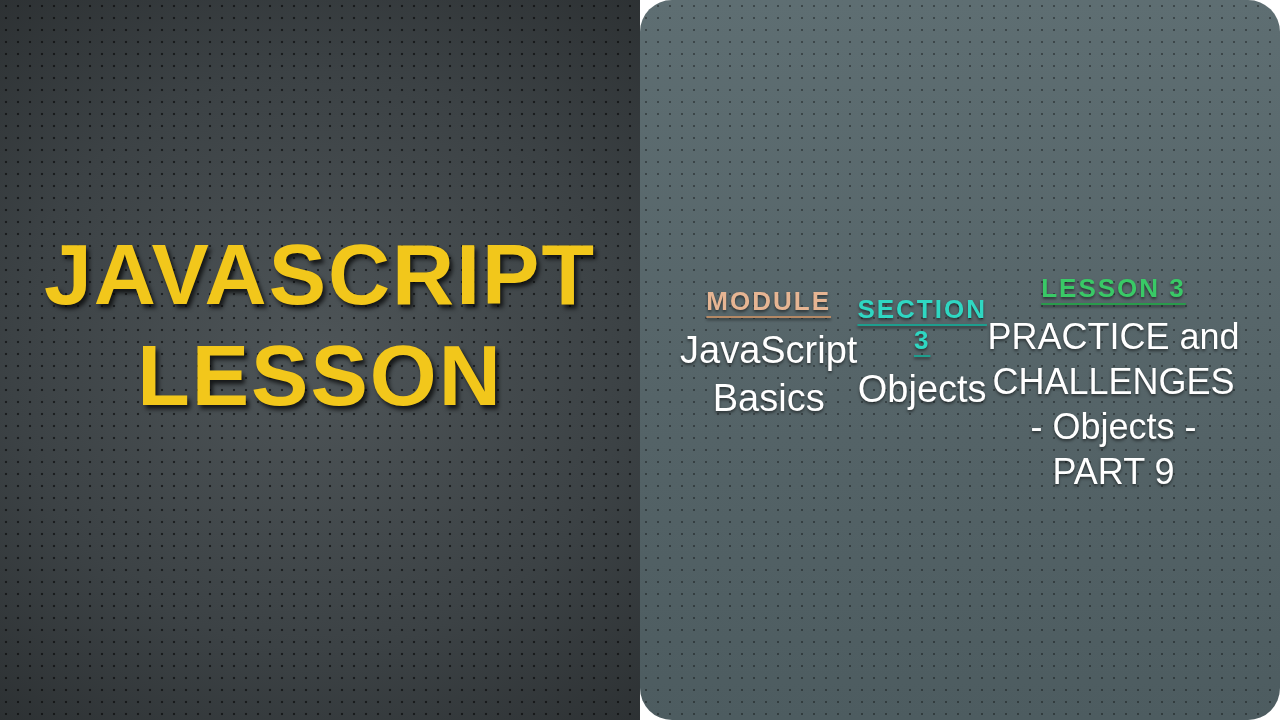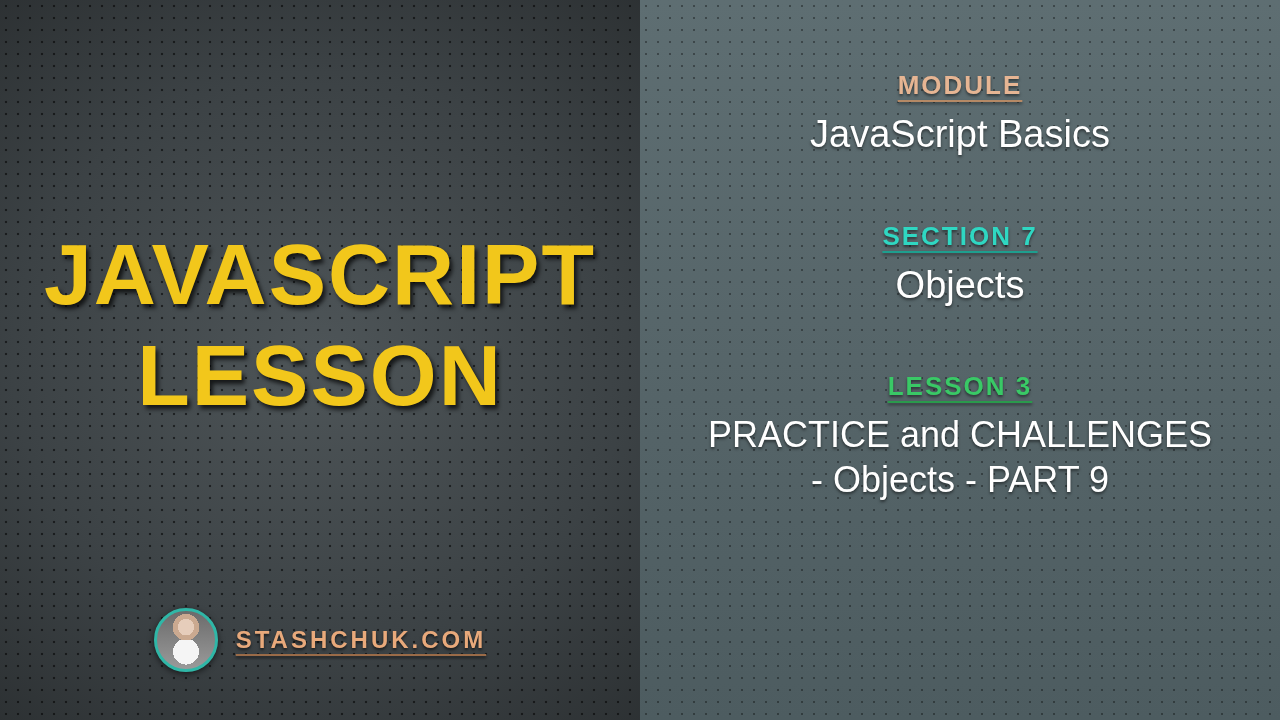--- a/index.html
+++ b/index.html
@@ -19,25 +19,26 @@
     align-items: center;
     justify-content: center;
   }
   .right {
     flex: 0 0 640px;
     height: 100%;
     background:
       radial-gradient(circle, rgba(0,0,0,0.35) 1px, transparent 1.4px) 0 0 / 12px 12px,
       linear-gradient(180deg, #5e6e72 0%, #566569 50%, #4d5c60 100%);
     display: flex;
-    flex-direction: column;
+    flex-direction: row;
     align-items: center;
     justify-content: flex-start;
     padding: 70px 40px 20px 40px;
     color: #fff;
+    border-radius: 32px;
   }
   .title-block {
     text-align: center;
     margin-top: -70px;
   }
   .title-line {
     font-weight: 900;
     font-stretch: condensed;
     letter-spacing: 2px;
     color: #f2c71b;
@@ -97,35 +98,31 @@
 </head>
 <body>
 
 <div class="stage">
 
   <div class="left">
     <div class="title-block">
       <div class="title-line l1">JAVASCRIPT</div>
       <div class="title-line l2">LESSON</div>
     </div>
-    <div class="author-row">
-      <div class="avatar"></div>
-      <a class="author-link">STASHCHUK.COM</a>
-    </div>
   </div>
 
   <div class="right">
 
     <div class="group">
       <div class="label module">MODULE</div>
       <div class="value">JavaScript Basics</div>
     </div>
 
     <div class="group">
-      <div class="label section">SECTION 7</div>
+      <div class="label section">SECTION 3</div>
       <div class="value">Objects</div>
     </div>
 
     <div class="group" style="margin-bottom:0">
       <div class="label lesson">LESSON 3</div>
       <div class="value lesson">PRACTICE and CHALLENGES - Objects - PART 9</div>
     </div>
 
   </div>
 

